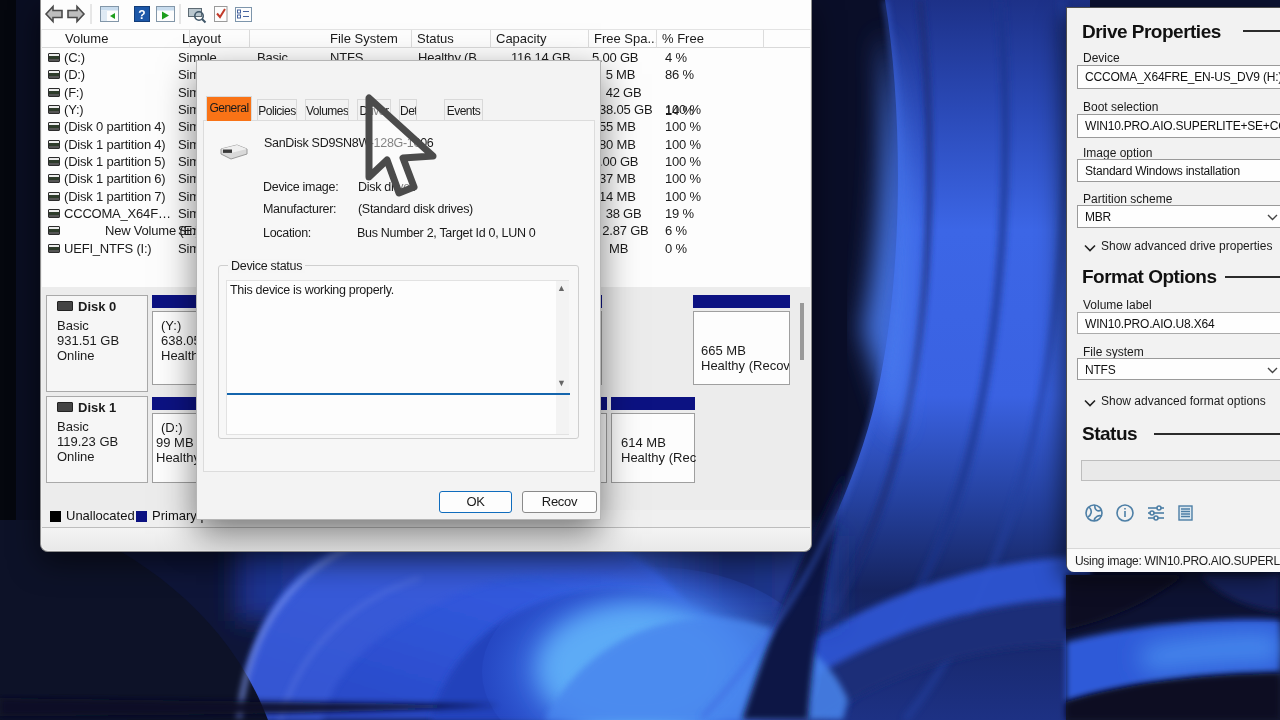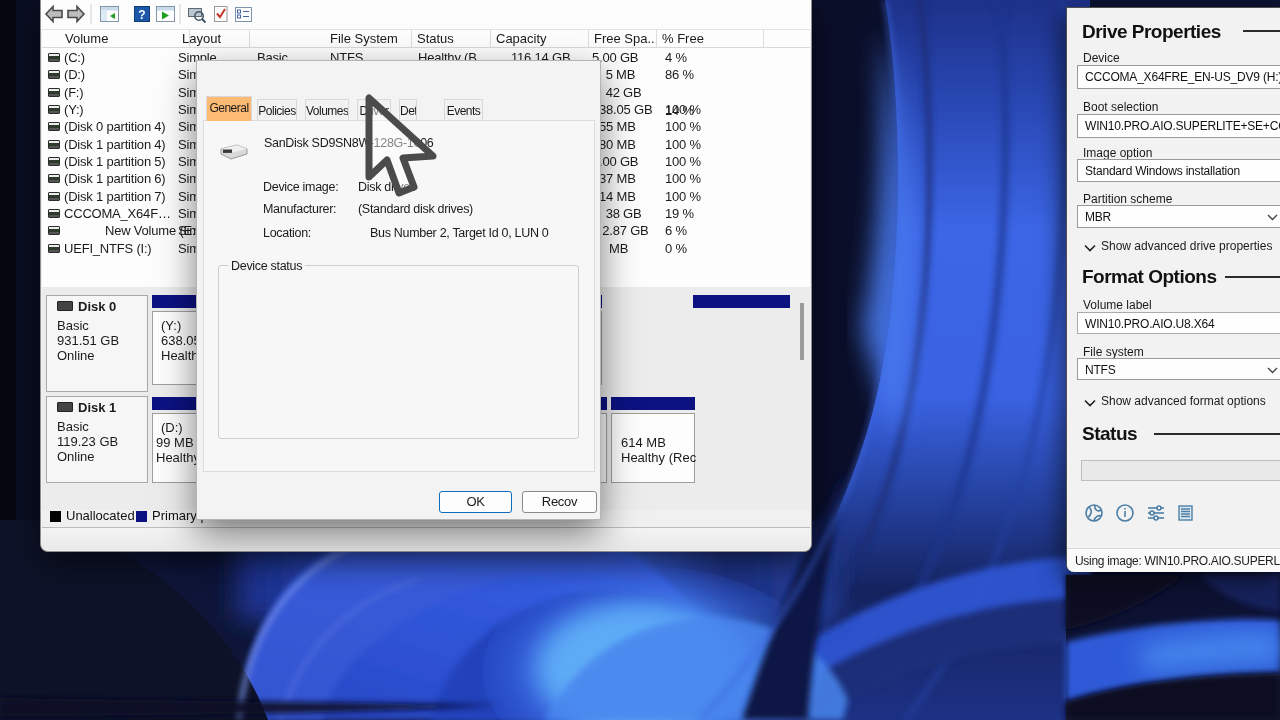--- a/index.html
+++ b/index.html
@@ -33,21 +33,21 @@
   #legend{position:absolute;left:1px;top:510px;width:768px;height:16px;font-size:13px;color:#111;}
   #dmstatus{position:absolute;left:1px;top:527px;width:768px;height:23px;
       background:linear-gradient(#f4f4f4,#e9e9e9);border-top:1px solid #bdbdbd;border-radius:0 0 7px 7px;}
   
   #dlg{left:196px;top:60px;width:405px;height:460px;background:#f3f3f3;border:1px solid #b5b5b5;
       box-shadow:0 14px 34px rgba(0,0,0,.5);font-size:12.5px;letter-spacing:-0.3px;color:#1a1a1a;}
   #dlg .titlebar{position:absolute;left:0;top:0;width:100%;height:31px;background:#fbfbfb;}
   .tab{position:absolute;top:38px;height:22px;background:#f2f2f2;border:1px solid #d9d9d9;
       border-bottom:none;font-size:12px;letter-spacing:-0.5px;text-align:center;line-height:22px;color:#1a1a1a;
       white-space:nowrap;overflow:hidden;}
-  .tab.sel{top:35px;height:25px;background:#fdba74;z-index:3;}
+  .tab.sel{top:35px;height:25px;background:#f97316;z-index:3;}
   #tabline{position:absolute;left:6px;top:59px;width:392px;height:352px;background:#f7f7f7;
       border:1px solid #dcdcdc;z-index:1;}
   .glabel{position:absolute;white-space:nowrap;}
   #gbox{position:absolute;left:21px;top:204px;width:361px;height:174px;border:1px solid #cfcfcf;
       border-radius:3px;z-index:2;}
   #dstext{position:absolute;left:29px;top:219px;width:343px;height:155px;background:#fdfdfd;
       border:1px solid #e2e2e2;z-index:2;}
   .btn{position:absolute;height:22px;background:#fdfdfd;border:1px solid #8a8a8a;border-radius:3px;
       font-size:13px;text-align:center;line-height:20px;z-index:2;}
   
@@ -333,20 +333,24 @@
         <div class="pgroup" style="left:110px;top:8px;width:450px;height:90px;">
           <div class="pbar"></div>
           <div class="pbody">
             <div style="left:8px;top:6px;">(Y:)</div>
             <div style="left:8px;top:21px;">638.05 GB NTFS</div>
             <div style="left:8px;top:36px;">Healthy (Basic Data Partition)</div>
           </div>
         </div>
         <div class="pgroup" style="left:651px;top:8px;width:97px;height:90px;">
           <div class="pbar"></div>
+          <div class="pbody" style="overflow:hidden;">
+            <div style="left:7px;top:31px;">665 MB</div>
+            <div style="left:7px;top:46px;">Healthy (Recov</div>
+          </div>
         </div>
         <div class="dcard" style="left:4px;top:109px;width:102px;height:87px;padding-left:21px;">
           <div style="position:absolute;left:10px;top:5px;width:16px;height:10px;background:#444;border:1px solid #222;border-radius:1px;"></div>
           <b style="position:absolute;left:31px;top:3px;">Disk 1</b>
           <div style="position:absolute;left:10px;top:22px;">Basic</div>
           <div style="position:absolute;left:10px;top:37px;">119.23 GB</div>
           <div style="position:absolute;left:10px;top:52px;">Online</div>
         </div>
         <div class="pgroup" style="left:110px;top:110px;width:255px;height:86px;">
           <div class="pbar"></div>
@@ -391,24 +395,31 @@
       <polygon points="2,8 18,4 28,8 28,13 12,18 2,13" fill="#d9d9d9" stroke="#9a9a9a" stroke-width="1"></polygon>
       <polygon points="2,8 18,4 28,8 12,12" fill="#efefef"></polygon>
       <rect x="4" y="8.5" width="9" height="3.4" fill="#3a3a3a"></rect>
     </svg>
     <span class="glabel" style="left:67px;top:75px;z-index:2">SanDisk SD9SN8W-128G-1006</span>
     <span class="glabel" style="left:66px;top:119px;z-index:2">Device image:</span>
     <span class="glabel" style="left:161px;top:119px;z-index:2">Disk drives</span>
     <span class="glabel" style="left:66px;top:141px;z-index:2">Manufacturer:</span>
     <span class="glabel" style="left:161px;top:141px;z-index:2">(Standard disk drives)</span>
     <span class="glabel" style="left:66px;top:165px;z-index:2">Location:</span>
-    <span class="glabel" style="left:173px;top:165px;z-index:2">Bus Number 2, Target Id 0, LUN 0</span>
+    <span class="glabel" style="left:160px;top:165px;z-index:2">Bus Number 2, Target Id 0, LUN 0</span>
 
     <div id="gbox"></div>
     <span class="glabel" style="left:31px;top:198px;z-index:3;background:#f6f6f6;padding:0 3px;">Device status</span>
+    <div id="dstext">
+      <span class="abs" style="left:3px;top:2px;">This device is working properly.</span>
+      <div class="abs" style="left:329px;top:0;width:13px;height:153px;background:#f3f3f3;"></div>
+      <span class="abs" style="left:330px;top:2px;font-size:9px;color:#666;">▲</span>
+      <span class="abs" style="left:330px;top:97px;font-size:9px;color:#666;">▼</span>
+      <div class="abs" style="left:0;top:112px;width:343px;height:2px;background:#1465ad;"></div>
+    </div>
 
     <div class="btn" style="left:242px;top:430px;width:73px;border:1px solid #0f6cbd;">OK</div>
     <div class="btn" style="left:325px;top:430px;width:75px;">Recov</div>
   </div>
 
   <div id="rufus" class="abs">
     <div class="rh" style="top:13px;">Drive Properties</div>
     <div class="rline" style="left:176px;top:22px;width:40px;"></div>
     <div class="rlabel" style="top:43px;">Device</div>
     <div class="rcombo" style="top:57px;height:24px;">CCCOMA_X64FRE_EN-US_DV9 (H:) [1</div>

